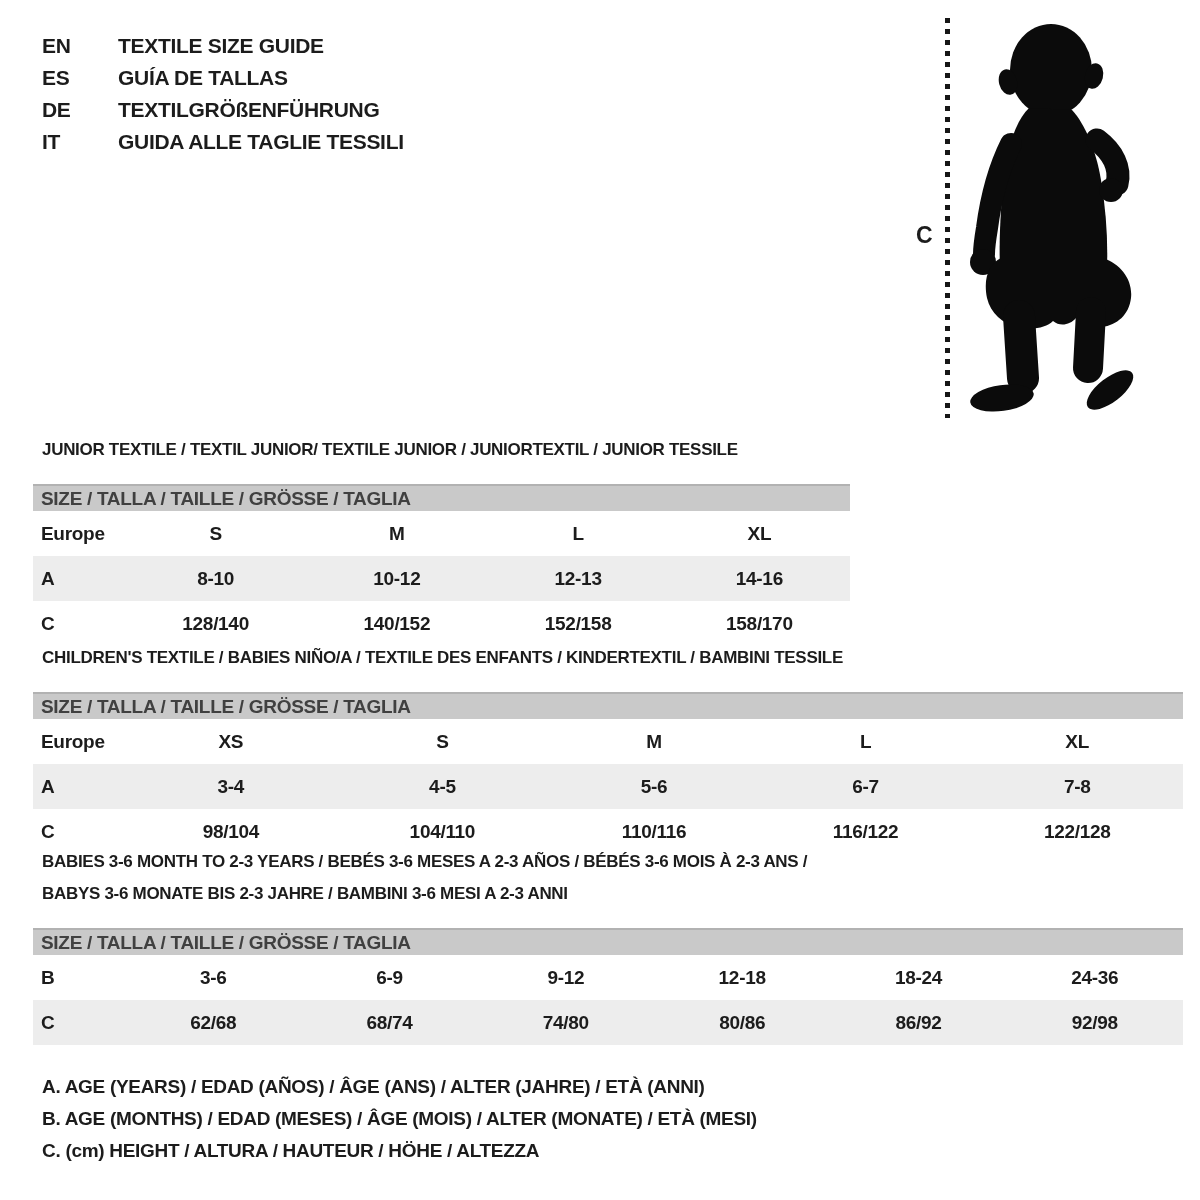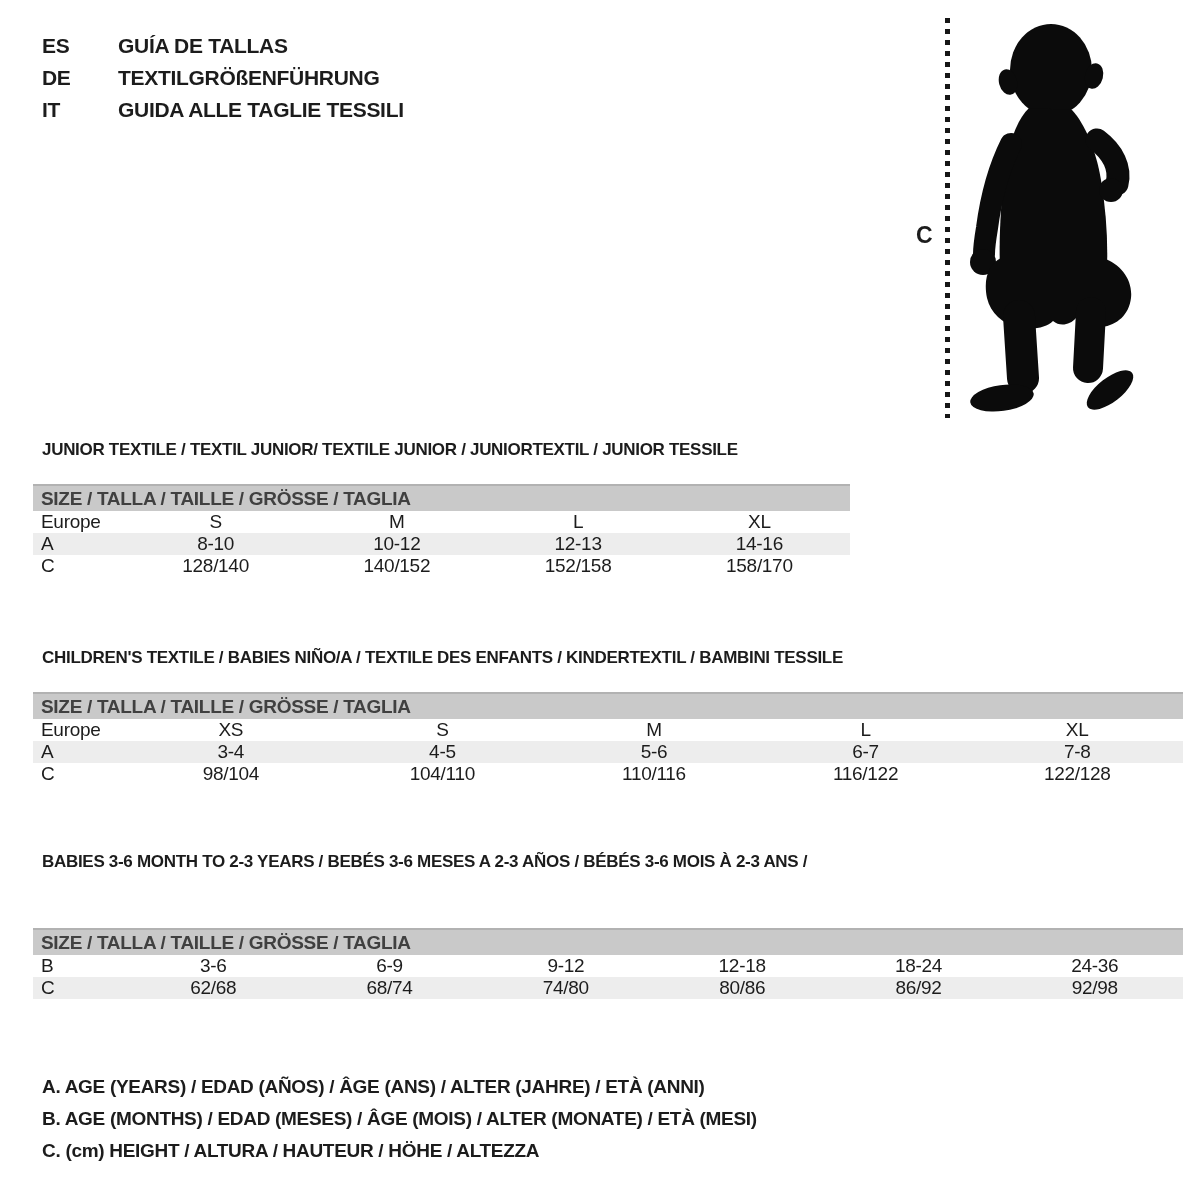--- a/index.html
+++ b/index.html
@@ -33,34 +33,37 @@
   .sec-title { font-size:17px; white-space:nowrap; line-height:32px; }
 
   
   .tbl { position:absolute; }
   .band {
     background:#c9c9c9; border-top:2px solid #b2b2b2;
     height:27px; line-height:25px; padding-left:8px;
     font-size:19px; color:#404040; white-space:nowrap;
   }
   table { width:100%; border-collapse:collapse; table-layout:fixed; }
-  td { height:22px; font-size:19px; font-weight:400; text-align:center;
+  td { height:45px; font-size:19px; font-weight:700; text-align:center;
        vertical-align:middle; overflow:hidden; white-space:nowrap; }
   td.lbl { text-align:left; padding-left:8px; }
   tr.shaded { background:#ededed; }
   col.lblcol { width:92px; }
 
   
   .legend { left:42px; top:1071px; line-height:32px; font-size:19px; }
   .legend div { white-space:nowrap; }
 </style>
 </head>
 <body>
 
 <div class="abs langs">
+  <div class="lang-row">
+    <span class="lang-code">EN</span><span>TEXTILE SIZE GUIDE</span>
+  </div>
   <div class="lang-row">
     <span class="lang-code">ES</span><span>GUÍA DE TALLAS</span>
   </div>
   <div class="lang-row">
     <span class="lang-code">DE</span><span>TEXTILGRÖßENFÜHRUNG</span>
   </div>
   <div class="lang-row">
     <span class="lang-code">IT</span><span>GUIDA ALLE TAGLIE TESSILI</span>
   </div>
 </div>
@@ -171,20 +174,21 @@
       <td>110/116</td>
       <td>116/122</td>
       <td>122/128</td>
     </tr>
   </tbody>
     </table>
 </div>
 
 <div class="abs sec-title" style="left:42px; top:846px;">
   <div>BABIES 3-6 MONTH TO 2-3 YEARS / BEBÉS 3-6 MESES A 2-3 AÑOS / BÉBÉS 3-6 MOIS À 2-3 ANS /</div>
+  <div>BABYS 3-6 MONATE BIS 2-3 JAHRE / BAMBINI 3-6 MESI A 2-3 ANNI</div>
 </div>
 <div class="tbl" style="left:33px; top:928px; width:1150px;">
   <div class="band"><span>SIZE / TALLA / TAILLE / GRÖSSE / TAGLIA</span></div>
   <table>
     <colgroup>
         <col class="lblcol">
         <col>
         <col>
         <col>
         <col>

